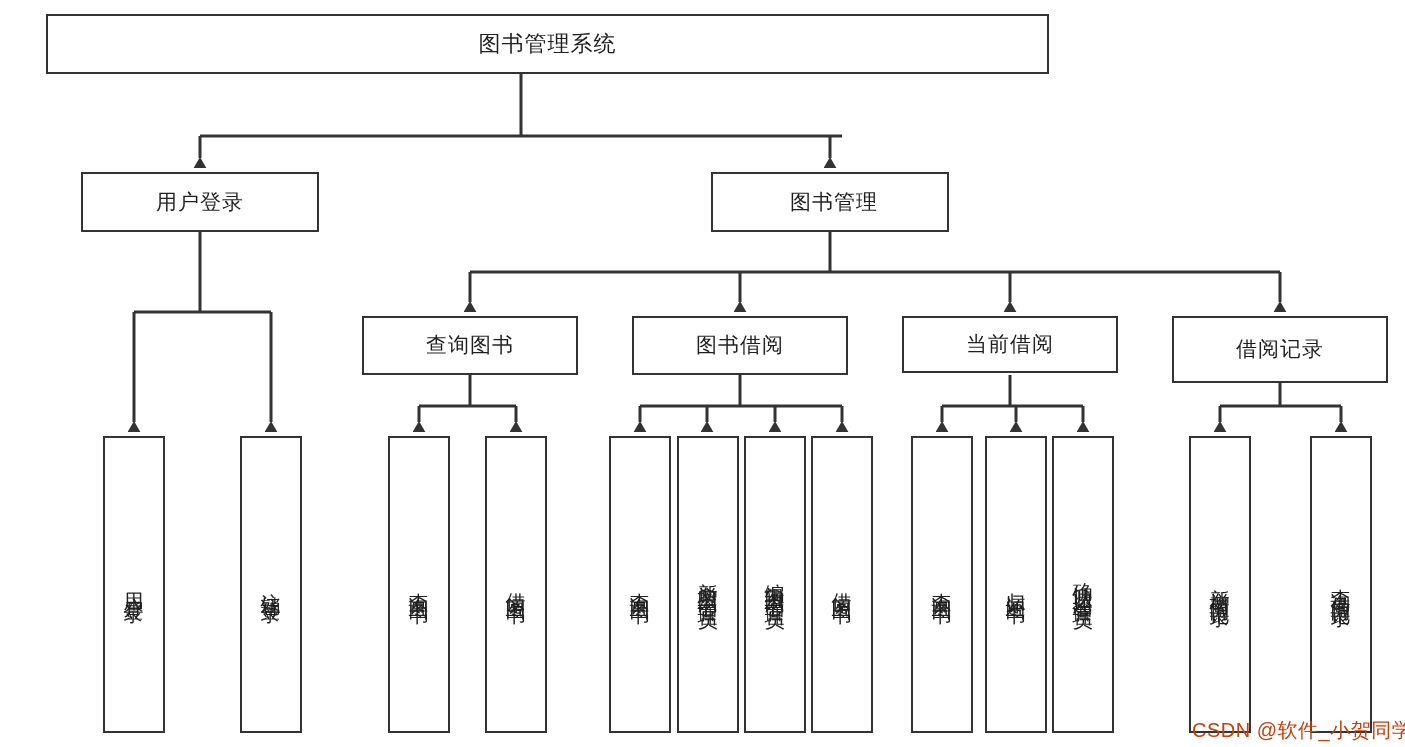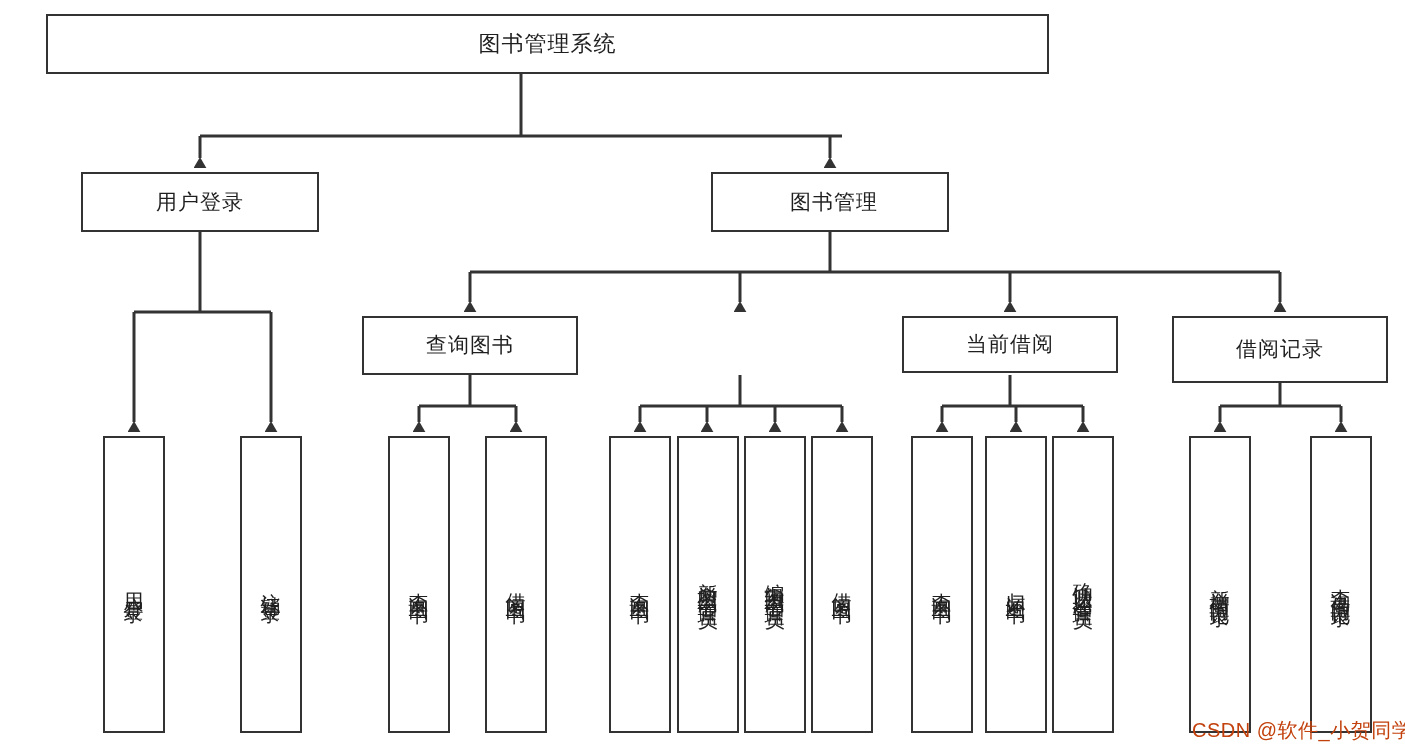--- a/index.html
+++ b/index.html
@@ -129,20 +129,23 @@
   <div class="node" style="left:81px; top:172px; width:238px; height:60px;">
     <span class="label">用户登录</span>
   </div>
   <div class="node" style="left:711px; top:172px; width:238px; height:60px;padding-left:8px;">
     <span class="label">图书管理</span>
   </div>
 
   <div class="node" style="left:362px; top:316px; width:216px; height:59px;">
     <span class="label">查询图书</span>
   </div>
+  <div class="node" style="left:632px; top:316px; width:216px; height:59px;">
+    <span class="label">图书借阅</span>
+  </div>
   <div class="node" style="left:902px; top:316px; width:216px; height:57px;">
     <span class="label">当前借阅</span>
   </div>
   <div class="node" style="left:1172px; top:316px; width:216px; height:67px;">
     <span class="label">借阅记录</span>
   </div>
 
   <div class="node leaf" style="left:103px; top:436px; width:62px; height:297px;">
     <span class="label">用户登录</span>
   </div>

